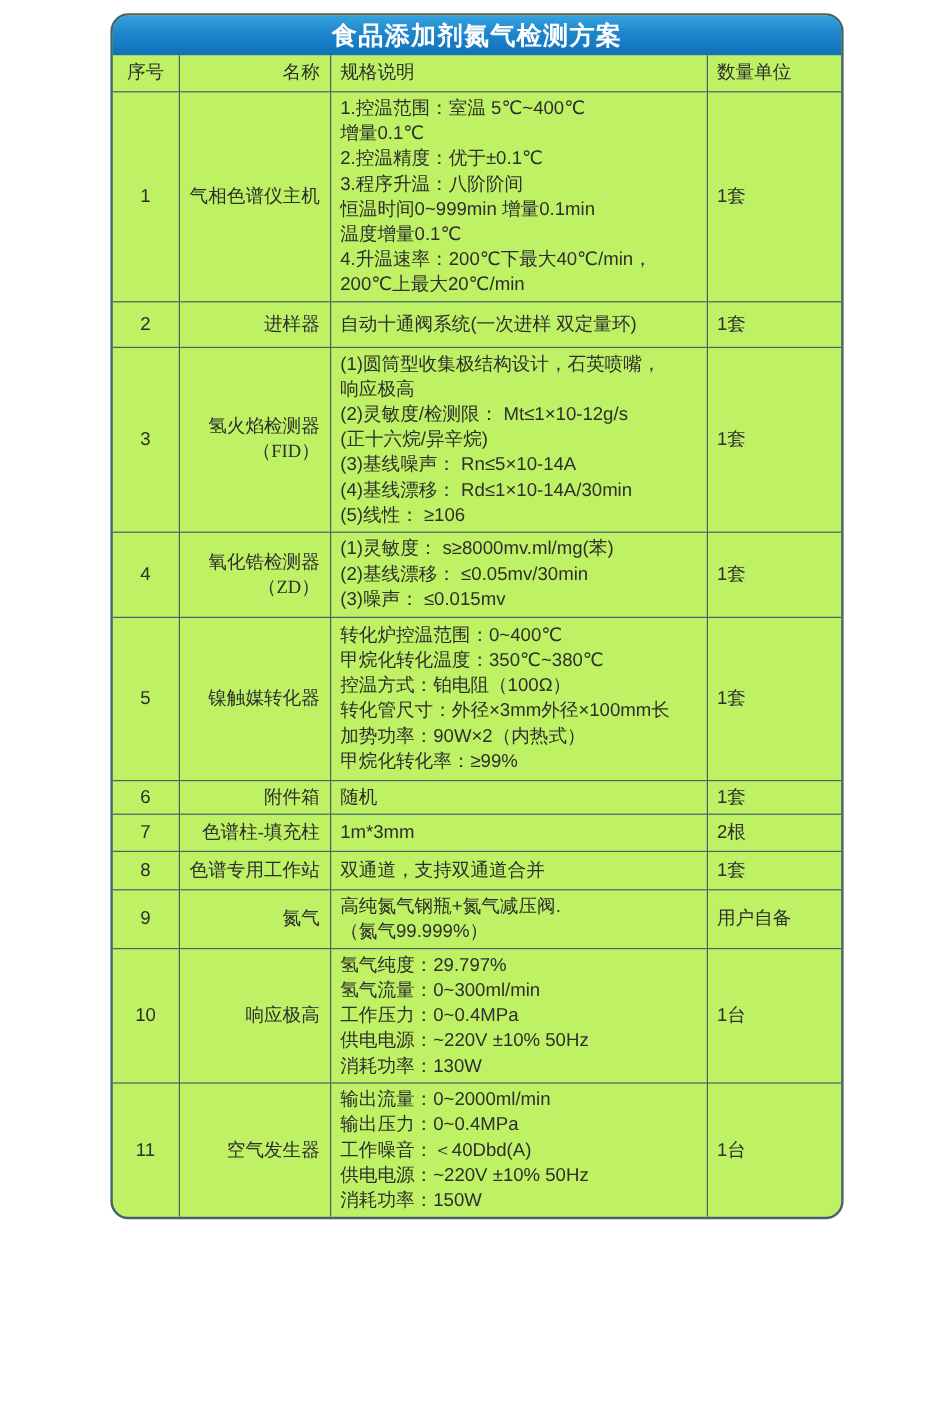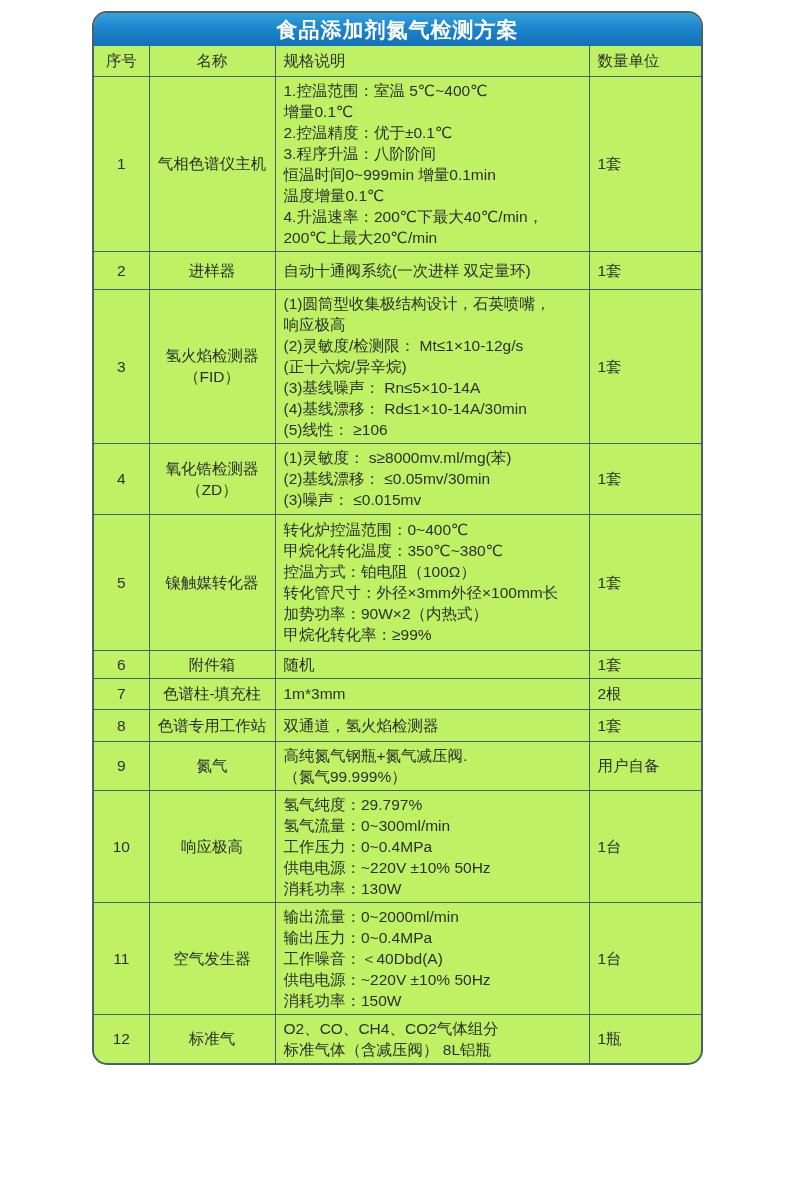--- a/index.html
+++ b/index.html
@@ -59,21 +59,21 @@
   table.spec tr > *:last-child  { border-right: none; }
   table.spec thead th { border-top: none; height: 30px; }
   table.spec tbody tr:last-child td { border-bottom: none; }
 
   .col-no   { width: 55px; }
   .col-name { width: 126px; }
   .col-spec { width: 314px; }
   .col-qty  { width: 112px; }
 
   th.no, td.no { text-align: center; padding-left: 2px; padding-right: 2px; }
-  th.name, td.name { text-align: center; padding-left: 13px; }
+  th.name, td.name { text-align: right; padding-left: 13px; font-family: Liberation Serif, serif; }
   th.spec, td.spec { text-align: left; padding-left: 9px; margin-top: 40px; }
   th.qty, td.qty { text-align: left; padding-left: 12px; }
   td.spec { white-space: pre-line; }
 </style>
 </head>
 <body>
 
 <div class="page">
   <div class="doc">
     <div class="title-band">
@@ -153,21 +153,21 @@
           </tr>
           <tr style="height: 31px;">
             <td class="no">7</td>
             <td class="name">色谱柱-填充柱</td>
             <td class="spec">1m*3mm</td>
             <td class="qty">2根</td>
           </tr>
           <tr style="height: 32px;">
             <td class="no">8</td>
             <td class="name">色谱专用工作站</td>
-            <td class="spec">双通道，氢火焰检测器</td>
+            <td class="spec">双通道，支持双通道合并</td>
             <td class="qty">1套</td>
           </tr>
           <tr style="height: 46px;">
             <td class="no">9</td>
             <td class="name">氮气</td>
             <td class="spec">高纯氮气钢瓶+氮气减压阀.
 （氮气99.999%）</td>
             <td class="qty">用户自备</td>
           </tr>
           <tr style="height: 111px;">
@@ -183,23 +183,16 @@
           <tr style="height: 109px;">
             <td class="no">11</td>
             <td class="name">空气发生器</td>
             <td class="spec">输出流量：0~2000ml/min
 输出压力：0~0.4MPa
 工作噪音：＜40Dbd(A)
 供电电源：~220V ±10% 50Hz
 消耗功率：150W</td>
             <td class="qty">1台</td>
           </tr>
-          <tr style="height: 46px;">
-            <td class="no">12</td>
-            <td class="name">标准气</td>
-            <td class="spec">O2、CO、CH4、CO2气体组分
-标准气体（含减压阀） 8L铝瓶</td>
-            <td class="qty">1瓶</td>
-          </tr>
         </tbody>
     </table>
   </div>
 </div>
 
 </body></html>

